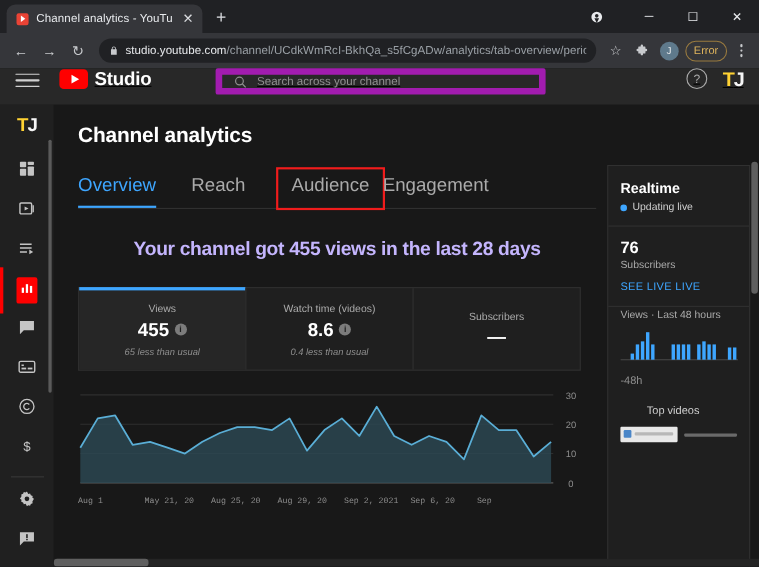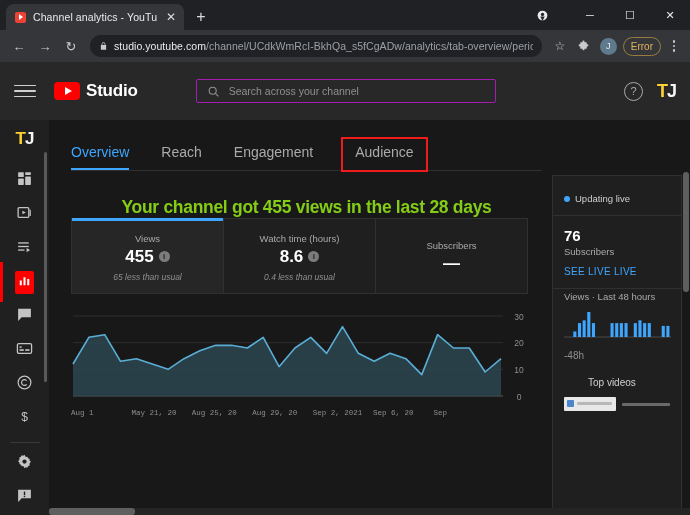--- a/index.html
+++ b/index.html
@@ -94,42 +94,42 @@
     gap:2px; flex:0 0 auto; margin-left:1px;
   }
   .kebab i{ width:2.5px; height:2.5px; border-radius:50%; background:#c8cacd; }
 
   
   .studio{
     height:453px; background:#181818; display:flex; flex-direction:column;
     position:relative;
   }
   .yt-header{
-    height:58px; background:#282828; display:flex; align-items:center;
-    padding:0 14px; flex:0 0 auto; position:relative; z-index:5;
+    height:33px; background:#282828; display:flex; align-items:flex-start;
+    padding:0 14px; flex:0 0 auto; position:relative; z-index:5;text-decoration:underline;
   }
   .hamburger{
     width:22px; height:22px; display:flex; flex-direction:column;
     justify-content:center; gap:4px; margin-right:18px;
   }
   .hamburger i{ height:1.6px; background:#d0d0d0; border-radius:1px; }
   .logo{ display:flex; align-items:center; gap:6px; }
   .logo-badge{
     width:26px; height:18px; background:#ff0000; border-radius:4px;
     display:flex; align-items:center; justify-content:center;
   }
   .logo-badge::after{
     content:""; border-left:7px solid #fff; border-top:4.5px solid transparent;
     border-bottom:4.5px solid transparent; margin-left:2px;
   }
   .logo-text{
     color:#fff; font-size:17px; font-weight:bold; letter-spacing:-.2px;
   }
   .searchbar{
-    width:300px; height:24px; border:1px solid #a21caf; border-radius:2px;
+    width:300px; height:24px; border:6px solid #a21caf; border-radius:2px;
     display:flex; align-items:center; padding:0 10px; gap:9px;
     margin-left:58px;
   }
   .search-ph{ color:#909090; font-size:10.5px; }
   .hdr-right{
     margin-left:auto; display:flex; align-items:center; gap:14px;
   }
   .help-icon{
     width:19px; height:19px; border:1.4px solid #aaa; border-radius:50%;
     color:#aaa; font-size:11px; display:flex; align-items:center;
@@ -195,43 +195,43 @@
   }
   .main-col{ flex:1 1 auto; min-width:0; padding:0 0 0 22px; }
   .page-title{
     color:#fff; font-size:19px; font-weight:bold; padding-top:18px;
     letter-spacing:-.2px;
   }
   .tabs{
     display:flex; gap:0; margin-top:24px; position:relative;
   }
   .tab-item{
-    font-size:14px; color:#aaa; padding:0 18px 10px 0; position:relative;
+    font-size:17px; color:#aaa; padding:0 18px 10px 0; position:relative;
     margin-right:14px;
   }
   .tab-item.active{ color:#3ea6ff; font-weight:500; }
   .tab-item.active::after{
     content:""; position:absolute; left:0; right:18px; bottom:0; height:2px;
     background:#3ea6ff;
   }
   .tab-item.boxed{
     outline:2px solid #f01c1c; padding:5px 12px; margin:-5px 0 0 -2px;
     color:#aaa;
   }
   .tabs-rule{
     height:1px; background:#303030; margin-right:0;
   }
 
   .headline{
-    color:#84cc16; font-size:17.5px; font-weight:bold; text-align:center;
+    color:#c4b5fd; font-size:17.5px; font-weight:bold; text-align:center;
     margin-top:26px; letter-spacing:-.3px;
   }
 
   .cards{
-    display:flex; border:1px solid #303030;
+    display:flex; margin-top:24px; border:1px solid #303030;
     background:#1f1f1f; height:76px; margin-right:14px;justify-content:space-between;
   }
   .card{
     flex:1 1 0; display:flex; flex-direction:column; align-items:center;
     justify-content:center; position:relative; padding-top:2px;
   }
   .card + .card{ border-left:1px solid #303030; }
   .card.active{ background:#262626; }
   .card.active::before{
     content:""; position:absolute; left:0; right:0; top:-1px; height:2.5px;
@@ -502,43 +502,44 @@
             </svg>
         </span>
       </div>
 
       <div class="rail-scroll"></div>
     </div>
 
     <div class="main">
       <div class="main-col">
 
+        <div class="page-title">Channel analytics</div>
 
         <div class="tabs">
           <div class="tab-item active">Overview</div>
           <div class="tab-item">Reach</div>
+          <div class="tab-item boxed">Audience</div>
           <div class="tab-item">Engagement</div>
-          <div class="tab-item boxed">Audience</div>
         </div>
         <div class="tabs-rule"></div>
 
         <div class="headline">Your channel got 455 views in the last 28 days</div>
 
         <div class="cards">
           <div class="card active">
             <div class="card-label">Views</div>
             <div class="card-value-row">
               <span class="card-value">455</span>
               <span class="info-dot">i</span>
             </div>
             <div class="card-sub">65 less than usual</div>
           </div>
 
           <div class="card">
-            <div class="card-label">Watch time (hours)</div>
+            <div class="card-label">Watch time (videos)</div>
             <div class="card-value-row">
               <span class="card-value">8.6</span>
               <span class="info-dot">i</span>
             </div>
             <div class="card-sub">0.4 less than usual</div>
           </div>
 
           <div class="card">
             <div class="card-label">Subscribers</div>
             <div class="card-value-row">
@@ -567,20 +568,21 @@
               <span>Aug 29, 20</span>
               <span>Sep 2, 2021</span>
               <span>Sep 6, 20</span>
               <span>Sep</span>
             </div>
         </div>
 
       </div>
 
       <div class="realtime">
+        <div class="rt-title">Realtime</div>
         <div class="rt-live">
           <span class="rt-dot"></span>
           <span class="rt-live-label">Updating live</span>
         </div>
         <div class="rt-sep"></div>
 
         <div class="rt-big">76</div>
         <div class="rt-small">Subscribers</div>
         <div class="rt-link">SEE LIVE LIVE</div>
         <div class="rt-sep"></div>

